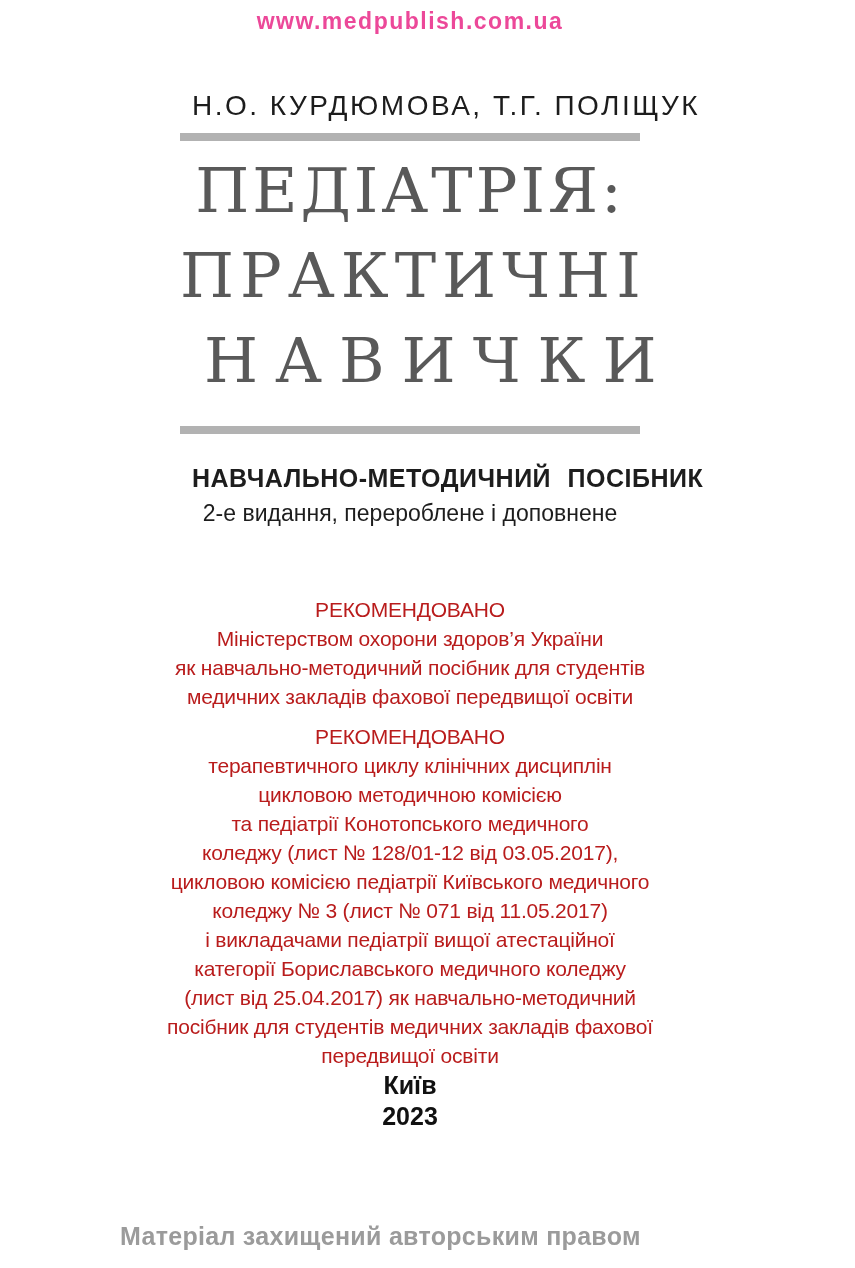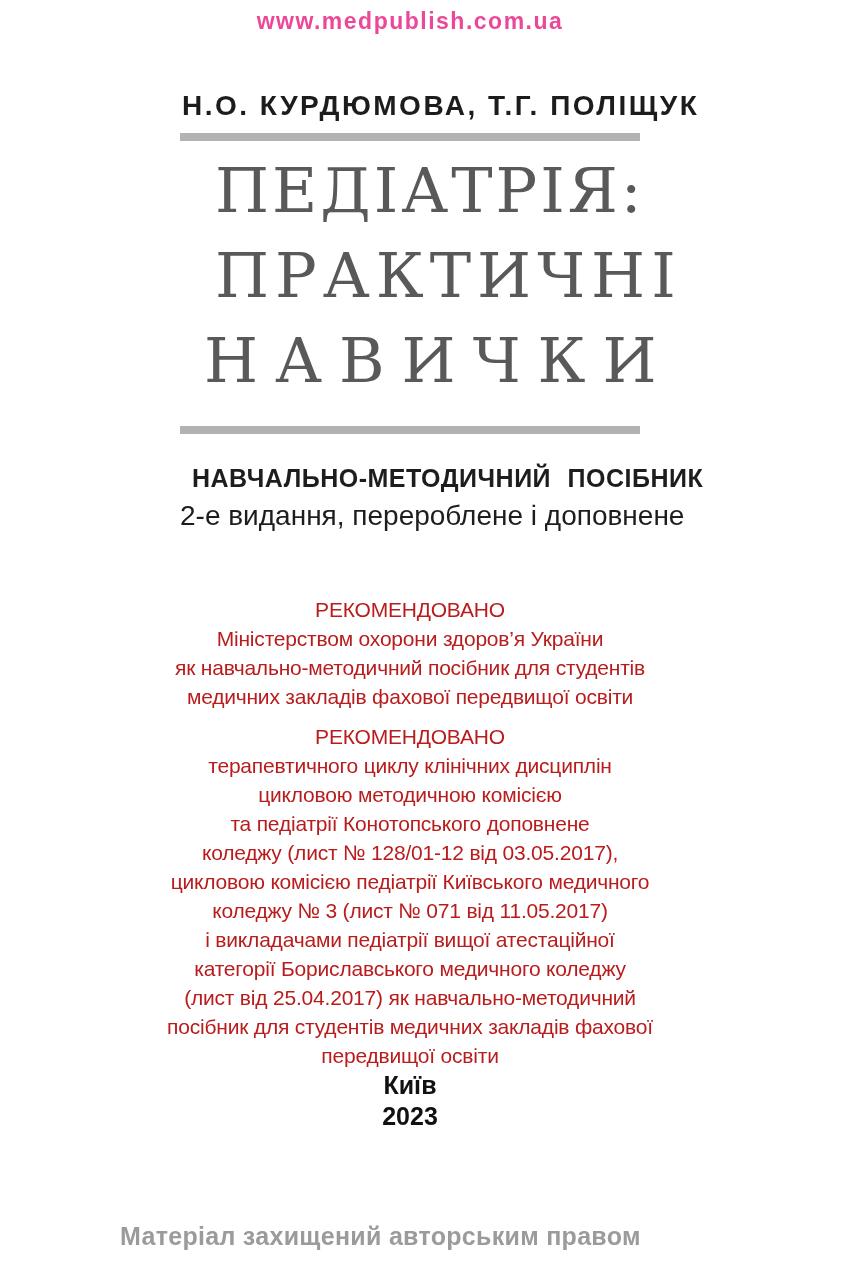--- a/index.html
+++ b/index.html
@@ -31,24 +31,24 @@
     width: 100%;
     font-size: 23px;
     font-weight: bold;
     letter-spacing: 1.5px;
     color: #ec4899;
     white-space: nowrap;
   }
   .authors {
     position: absolute;
     top: 90px;
-    left: 2px;
+    left: 12px;
     width: 100%;
     font-size: 28px;
-    font-weight: 700;
+    font-weight: 400;
     letter-spacing: 2.5px;
     color: #1c1c1c;
     white-space: nowrap;
   }
   .rule {
     position: absolute;
     left: 0;
     width: 460px;
     height: 8px;
     background: #b2b2b2;
@@ -59,42 +59,42 @@
     position: absolute;
     top: 148px;
     left: 0;
     width: 100%;
     font-family: "DejaVu Serif", serif;
     font-size: 62px;
     line-height: 85px;
     color: #595959;
     white-space: nowrap;
   }
-  .book-title .t-line { display: block; margin-left: 35px; }
+  .book-title .t-line { display: block; }
   .book-title .t-line:nth-child(1) { letter-spacing: 3px; }
   .book-title .t-line:nth-child(2) { letter-spacing: 6px; }
   .book-title .t-line:nth-child(3) { letter-spacing: 17px; margin-left: 24px; }
   .subtitle {
     position: absolute;
     top: 464px;
     left: 12px;
     width: 100%;
     font-size: 25px;
     font-weight: bold;
     letter-spacing: 0.5px;
     word-spacing: 9px;
     color: #1d1d1d;
     white-space: nowrap;
   }
   .edition {
     position: absolute;
     top: 500px;
     left: 0;
     width: 100%;
-    font-size: 28px;
+    font-size: 23px;
     color: #1d1d1d;
     white-space: nowrap;
   }
   .rec-block {
     position: absolute;
     left: -60px;
     width: 580px;
     font-size: 21px;
     line-height: 29px;
     letter-spacing: -0.2px;
@@ -155,21 +155,21 @@
       <div class="rec-heading">РЕКОМЕНДОВАНО</div>
       <div class="rec-line">Міністерством охорони здоров’я України</div>
       <div class="rec-line">як навчально-методичний посібник для студентів</div>
       <div class="rec-line">медичних закладів фахової передвищої освіти</div>
     </div>
 
     <div class="rec-block rec-block-2">
       <div class="rec-heading">РЕКОМЕНДОВАНО</div>
       <div class="rec-line">терапевтичного циклу клінічних дисциплін</div>
       <div class="rec-line">цикловою методичною комісією</div>
-      <div class="rec-line">та педіатрії Конотопського доповнене</div>
+      <div class="rec-line">та педіатрії Конотопського медичного</div>
       <div class="rec-line">коледжу (лист № 128/01-12 від 03.05.2017),</div>
       <div class="rec-line">цикловою комісією педіатрії Київського медичного</div>
       <div class="rec-line">коледжу № 3 (лист № 071 від 11.05.2017)</div>
       <div class="rec-line">і викладачами педіатрії вищої атестаційної</div>
       <div class="rec-line">категорії Бориславського медичного коледжу</div>
       <div class="rec-line">(лист від 25.04.2017) як навчально-методичний</div>
       <div class="rec-line">посібник для студентів медичних закладів фахової</div>
       <div class="rec-line">передвищої освіти</div>
     </div>
 

